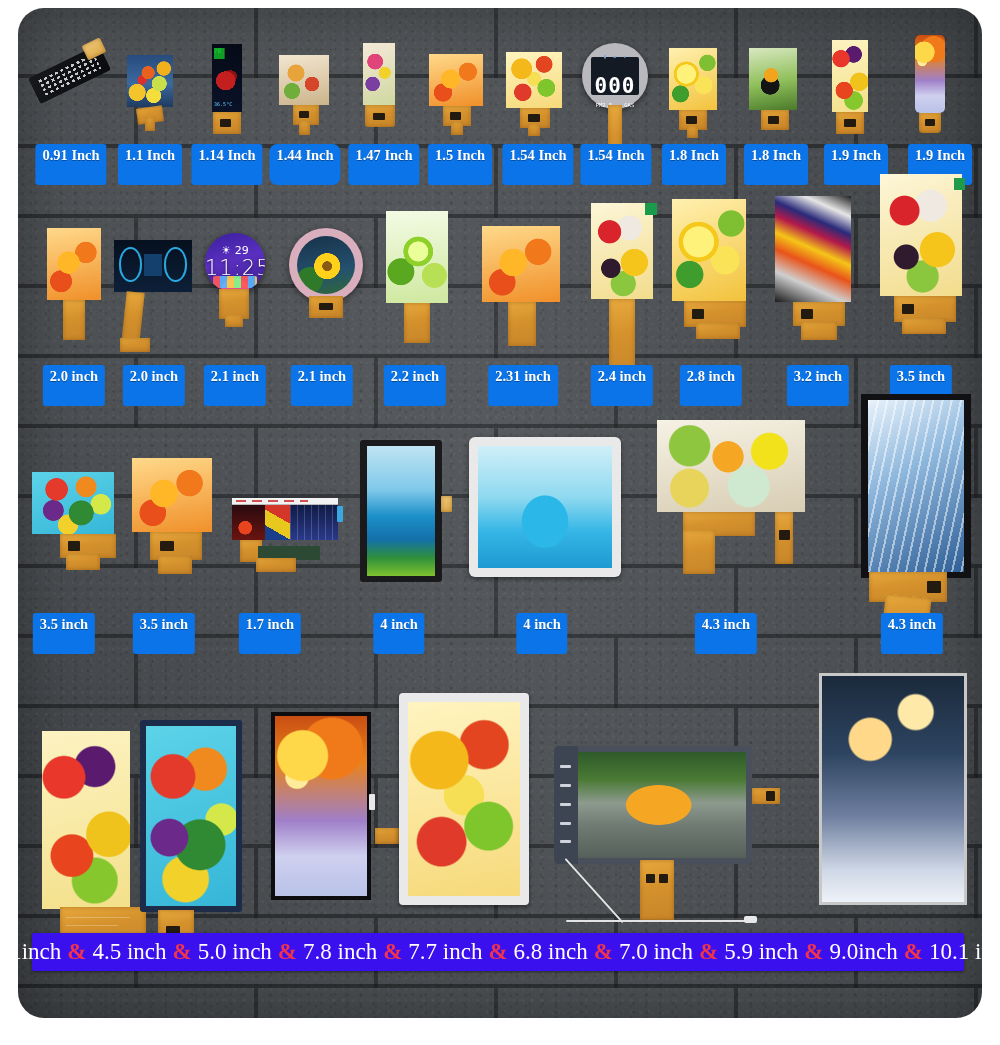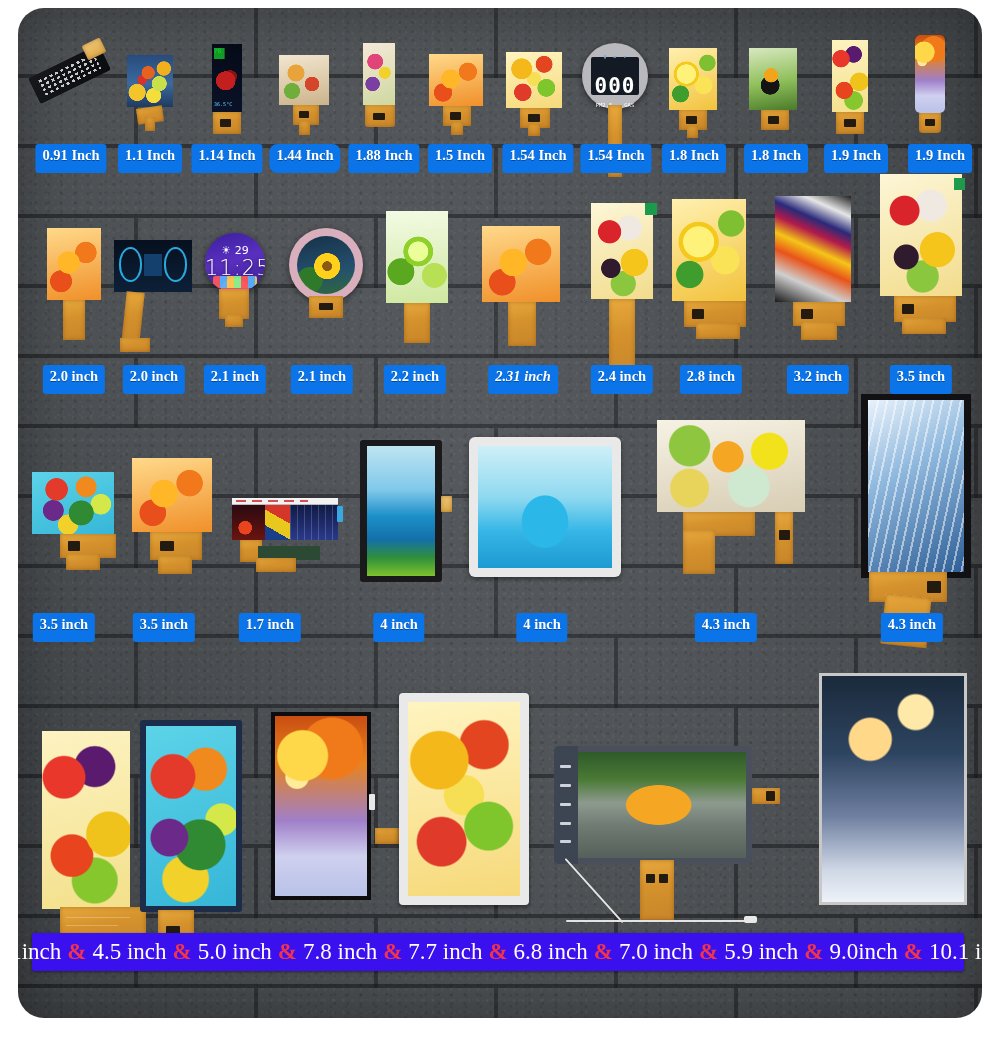--- a/index.html
+++ b/index.html
@@ -82,21 +82,21 @@
 
   
   .badge {
     position: absolute;
     background: #0a74e8;
     color: #ffffff;
     font-family: "Liberation Serif", "DejaVu Serif", serif;
     font-weight: 700;
     font-size: 14.5px;
     line-height: 1;
-    padding: 4px 7px 10px 7px;
+    padding: 4px 7px 22px 7px;
     border-radius: 3px;
     white-space: nowrap;
     text-shadow: 0 1px 0 rgba(0,0,0,0.35);
     transform: translateX(-50%);
   }
 
   
   #bottom-banner {
     position: absolute;
     left: 32px; top: 933px;
@@ -422,21 +422,21 @@
   <div class="badge" style="left:305px; top:144px;border-radius:8px;">1.44 Inch</div>
 
   <div class="module" style="left:363px; top:43px;">
     <div class="panel bezel-black" style="width:32px; height:62px;">
       <div class="img ph-flowers2"></div>
     </div>
     <div class="flex" style="left:2px; top:62px; width:30px; height:22px; border-radius:0 0 3px 3px;">
       <span class="chip" style="left:8px; top:8px; width:12px; height:7px;"></span>
     </div>
   </div>
-  <div class="badge" style="left:384px; top:144px;">1.88 Inch</div>
+  <div class="badge" style="left:384px; top:144px;">1.47 Inch</div>
 
   <div class="module" style="left:429px; top:54px;">
     <div class="panel bezel-thinwhite" style="width:54px; height:52px;">
       <div class="img ph-mango"></div>
     </div>
     <div class="flex" style="left:14px; top:52px; width:28px; height:20px;">
       <span class="chip" style="left:7px; top:6px; width:11px; height:8px;"></span>
     </div>
     <div class="flex" style="left:22px; top:68px; width:12px; height:13px;"></div>
   </div>
@@ -569,21 +569,21 @@
     <div class="flex" style="left:18px; top:92px; width:26px; height:40px;"></div>
   </div>
   <div class="badge" style="left:415px; top:365px;">2.2 inch</div>
 
   <div class="module" style="left:482px; top:226px;">
     <div class="panel bezel-thinwhite" style="width:78px; height:76px;">
       <div class="img ph-mango"></div>
     </div>
     <div class="flex" style="left:26px; top:76px; width:28px; height:44px;"></div>
   </div>
-  <div class="badge" style="left:523px; top:365px;font-style:italic;">2.31 inch</div>
+  <div class="badge" style="left:523px; top:365px;">2.31 inch</div>
 
   <div class="module" style="left:591px; top:203px;">
     <div class="panel bezel-black" style="width:62px; height:96px;">
       <div class="img ph-berry"></div>
     </div>
     <div style="position:absolute;right:-4px;top:0;width:12px;height:12px;background:#1a9a4a;"></div>
     <div class="flex" style="left:18px; top:96px; width:26px; height:80px;"></div>
   </div>
   <div class="badge" style="left:622px; top:365px;">2.4 inch</div>
 

